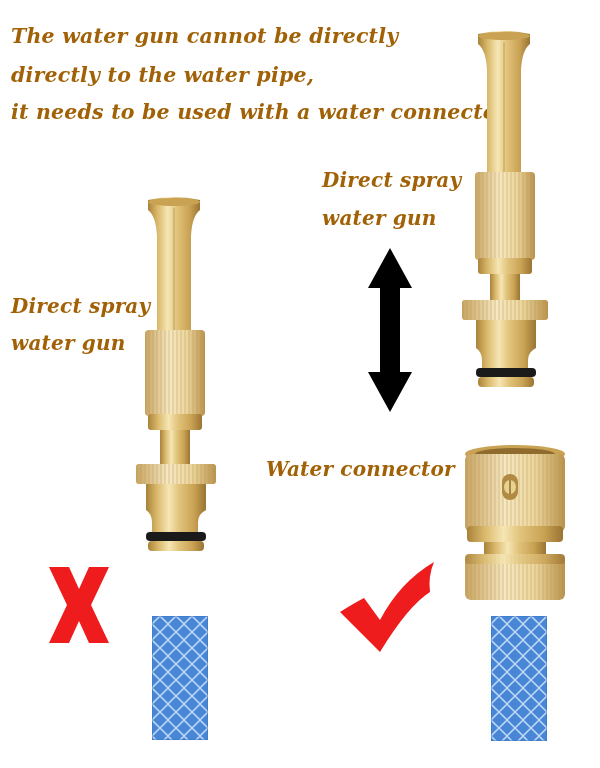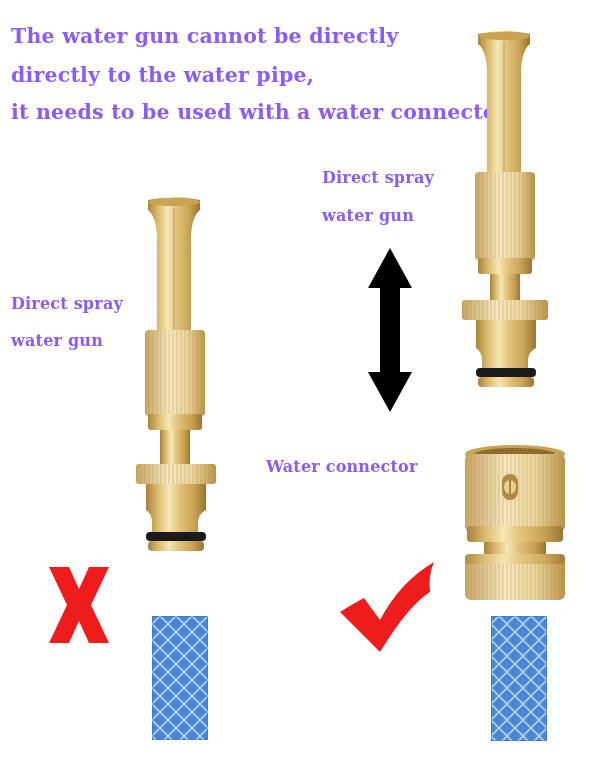--- a/index.html
+++ b/index.html
@@ -1,21 +1,21 @@
 <!DOCTYPE html>
 <html><head>
 <meta charset="utf-8">
 <style>
   html, body { margin:0; padding:0; background:#ffffff; }
   body { width:600px; height:768px; position:relative; overflow:hidden;
          font-family:"DejaVu Serif","Liberation Serif",serif; }
-  .txt { position:absolute; color:#8b5cf6; font-weight:bold; white-space:nowrap;
-         letter-spacing:0.2px; line-height:1; }
+  .txt { position:absolute; color:#a16207; font-weight:bold; white-space:nowrap;
+         letter-spacing:0.2px; line-height:1;font-style:italic; }
   .headline { left:11px; font-size:20.5px; }
-  .label { font-size:16px; }
+  .label { font-size:20px; }
   .abs { position:absolute; }
   svg { display:block; }
 </style>
 </head>
 <body>
 
 <svg width="0" height="0" style="position:absolute">
   <defs>
     <linearGradient id="brass" x1="0" x2="1" y1="0" y2="0">
       <stop offset="0" stop-color="#a9823a"></stop>

